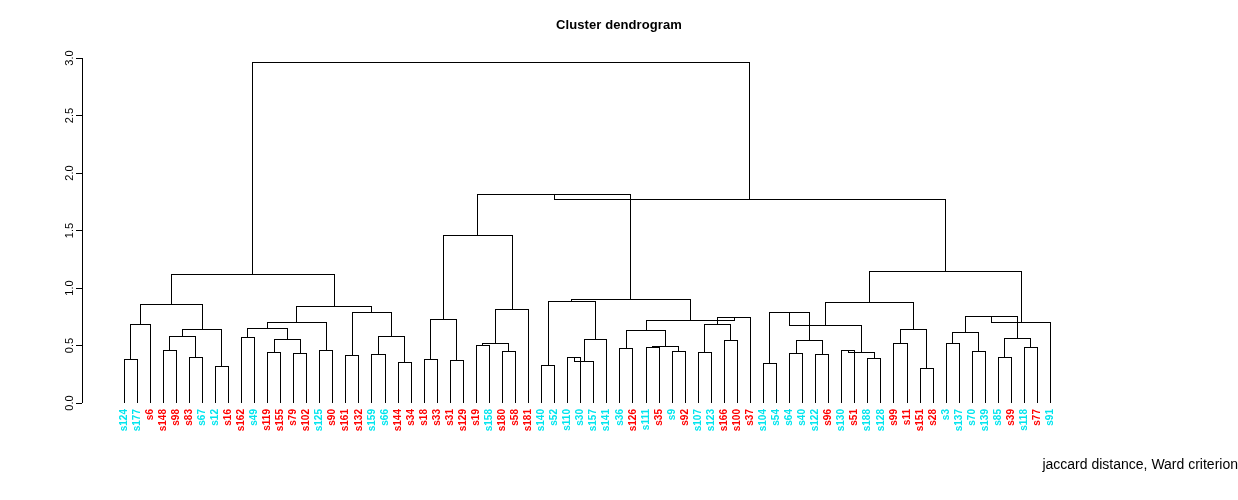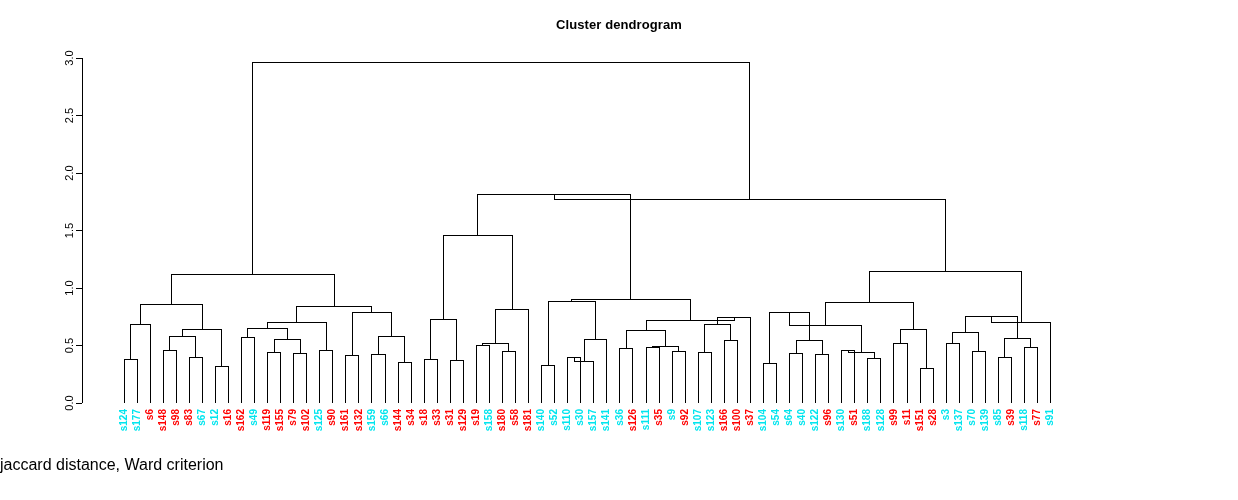--- a/index.html
+++ b/index.html
@@ -27,23 +27,23 @@
     font-size: 13px;
     font-weight: bold;
     color: #000000;
     letter-spacing: 0.1px;
   }
   #xlab {
     position: absolute;
     left: 0;
     top: 456px;
     width: 1238px;
-    text-align: left;
-    font-family: "Liberation Sans", sans-serif;
-    font-size: 16px;
+    text-align: right;
+    font-family: "Liberation Sans", sans-serif;
+    font-size: 14px;
     color: #000000;
   }
   #dendro-svg {
     position: absolute;
     left: 0;
     top: 0;
   }
   .axis-line, .tick-line, .branch-line {
     stroke: #000000;
     fill: none;

